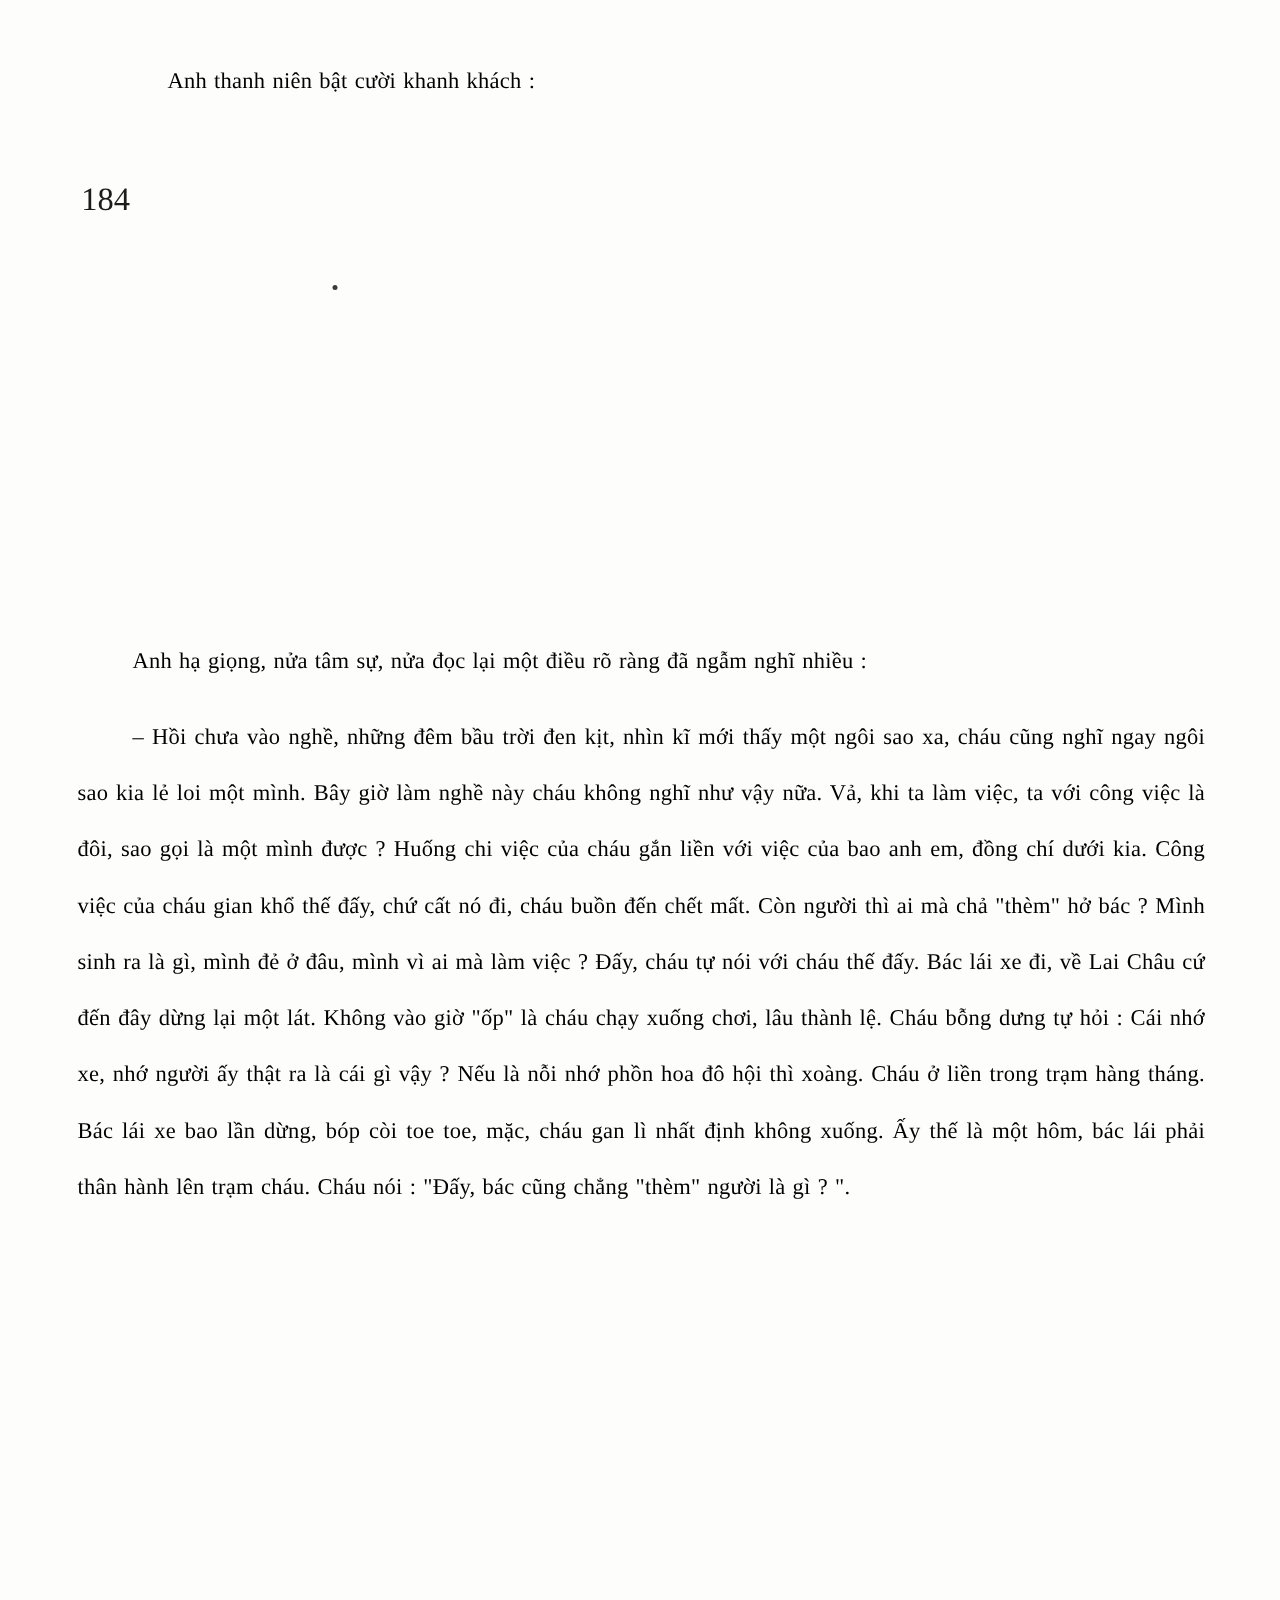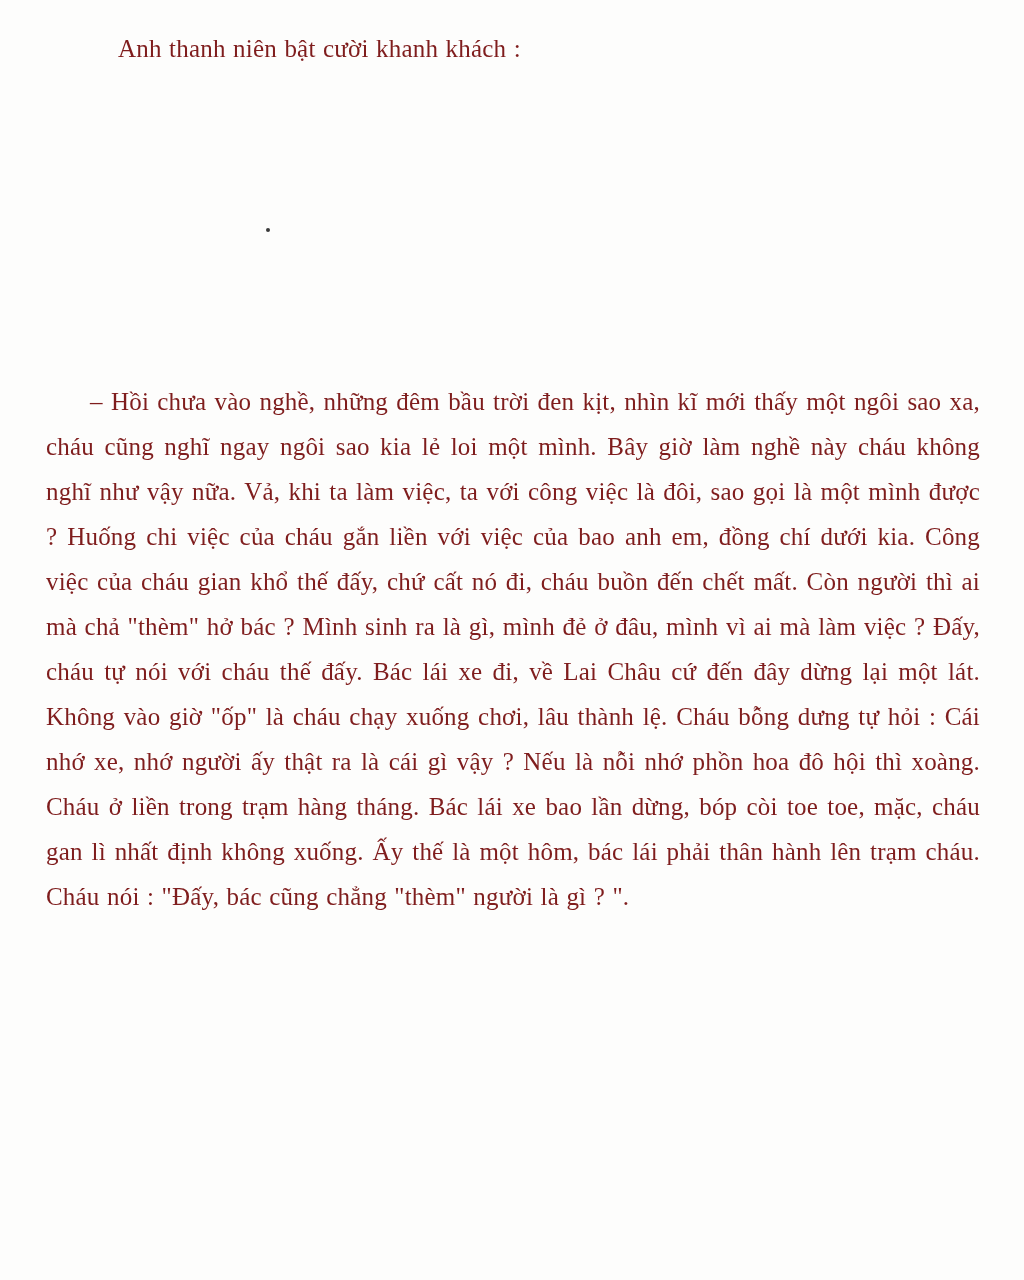--- a/index.html
+++ b/index.html
@@ -13,27 +13,27 @@
   .page {
     position: relative;
     width: 1024px;
     height: 1280px;
     background: #fdfdfc;
     color: #1b1b1b;
     padding: 26px 44px 10px 46px;
     overflow: hidden;
   }
   .para {
-    margin: 0;
-    font-size: 25px;
+    margin: 16px;
+    font-size: 18px;
     line-height: 45px;
     text-align: justify;
     letter-spacing: 0.2px;
     word-spacing: 1px;
-    color: #7f1d1d;
+    color: #000000;
   }
   .para.indent-lg { text-indent: 72px; }
   .para.indent-sm { text-indent: 44px; }
   .para + .para { margin-top: 10px; }
   .page-number {
     margin-top: 50px;
     margin-left: 19px;
     font-size: 26px;
     line-height: 45px;
     color: #1b1b1b;
@@ -54,19 +54,21 @@
 </head>
 <body>
 
 <div class="page">
 
   <p class="para indent-lg">Anh thanh niên bật cười khanh khách :</p>
 
 
   <span class="speck"></span>
 
+  <div class="page-number">184</div>
 
   <div class="blank-gap"></div>
 
+  <p class="para indent-sm">Anh hạ giọng, nửa tâm sự, nửa đọc lại một điều rõ ràng đã ngẫm nghĩ nhiều :</p>
 
   <p class="para indent-sm">– Hồi chưa vào nghề, những đêm bầu trời đen kịt, nhìn kĩ mới thấy một ngôi sao xa, cháu cũng nghĩ ngay ngôi sao kia lẻ loi một mình. Bây giờ làm nghề này cháu không nghĩ như vậy nữa. Vả, khi ta làm việc, ta với công việc là đôi, sao gọi là một mình được ? Huống chi việc của cháu gắn liền với việc của bao anh em, đồng chí dưới kia. Công việc của cháu gian khổ thế đấy, chứ cất nó đi, cháu buồn đến chết mất. Còn người thì ai mà chả "thèm" hở bác ? Mình sinh ra là gì, mình đẻ ở đâu, mình vì ai mà làm việc ? Đấy, cháu tự nói với cháu thế đấy. Bác lái xe đi, về Lai Châu cứ đến đây dừng lại một lát. Không vào giờ "ốp" là cháu chạy xuống chơi, lâu thành lệ. Cháu bỗng dưng tự hỏi : Cái nhớ xe, nhớ người ấy thật ra là cái gì vậy ? Nếu là nỗi nhớ phồn hoa đô hội thì xoàng. Cháu ở liền trong trạm hàng tháng. Bác lái xe bao lần dừng, bóp còi toe toe, mặc, cháu gan lì nhất định không xuống. Ấy thế là một hôm, bác lái phải thân hành lên trạm cháu. Cháu nói : "Đấy, bác cũng chẳng "thèm" người là gì ? ".</p>
 
 </div>
 
 </body></html>

